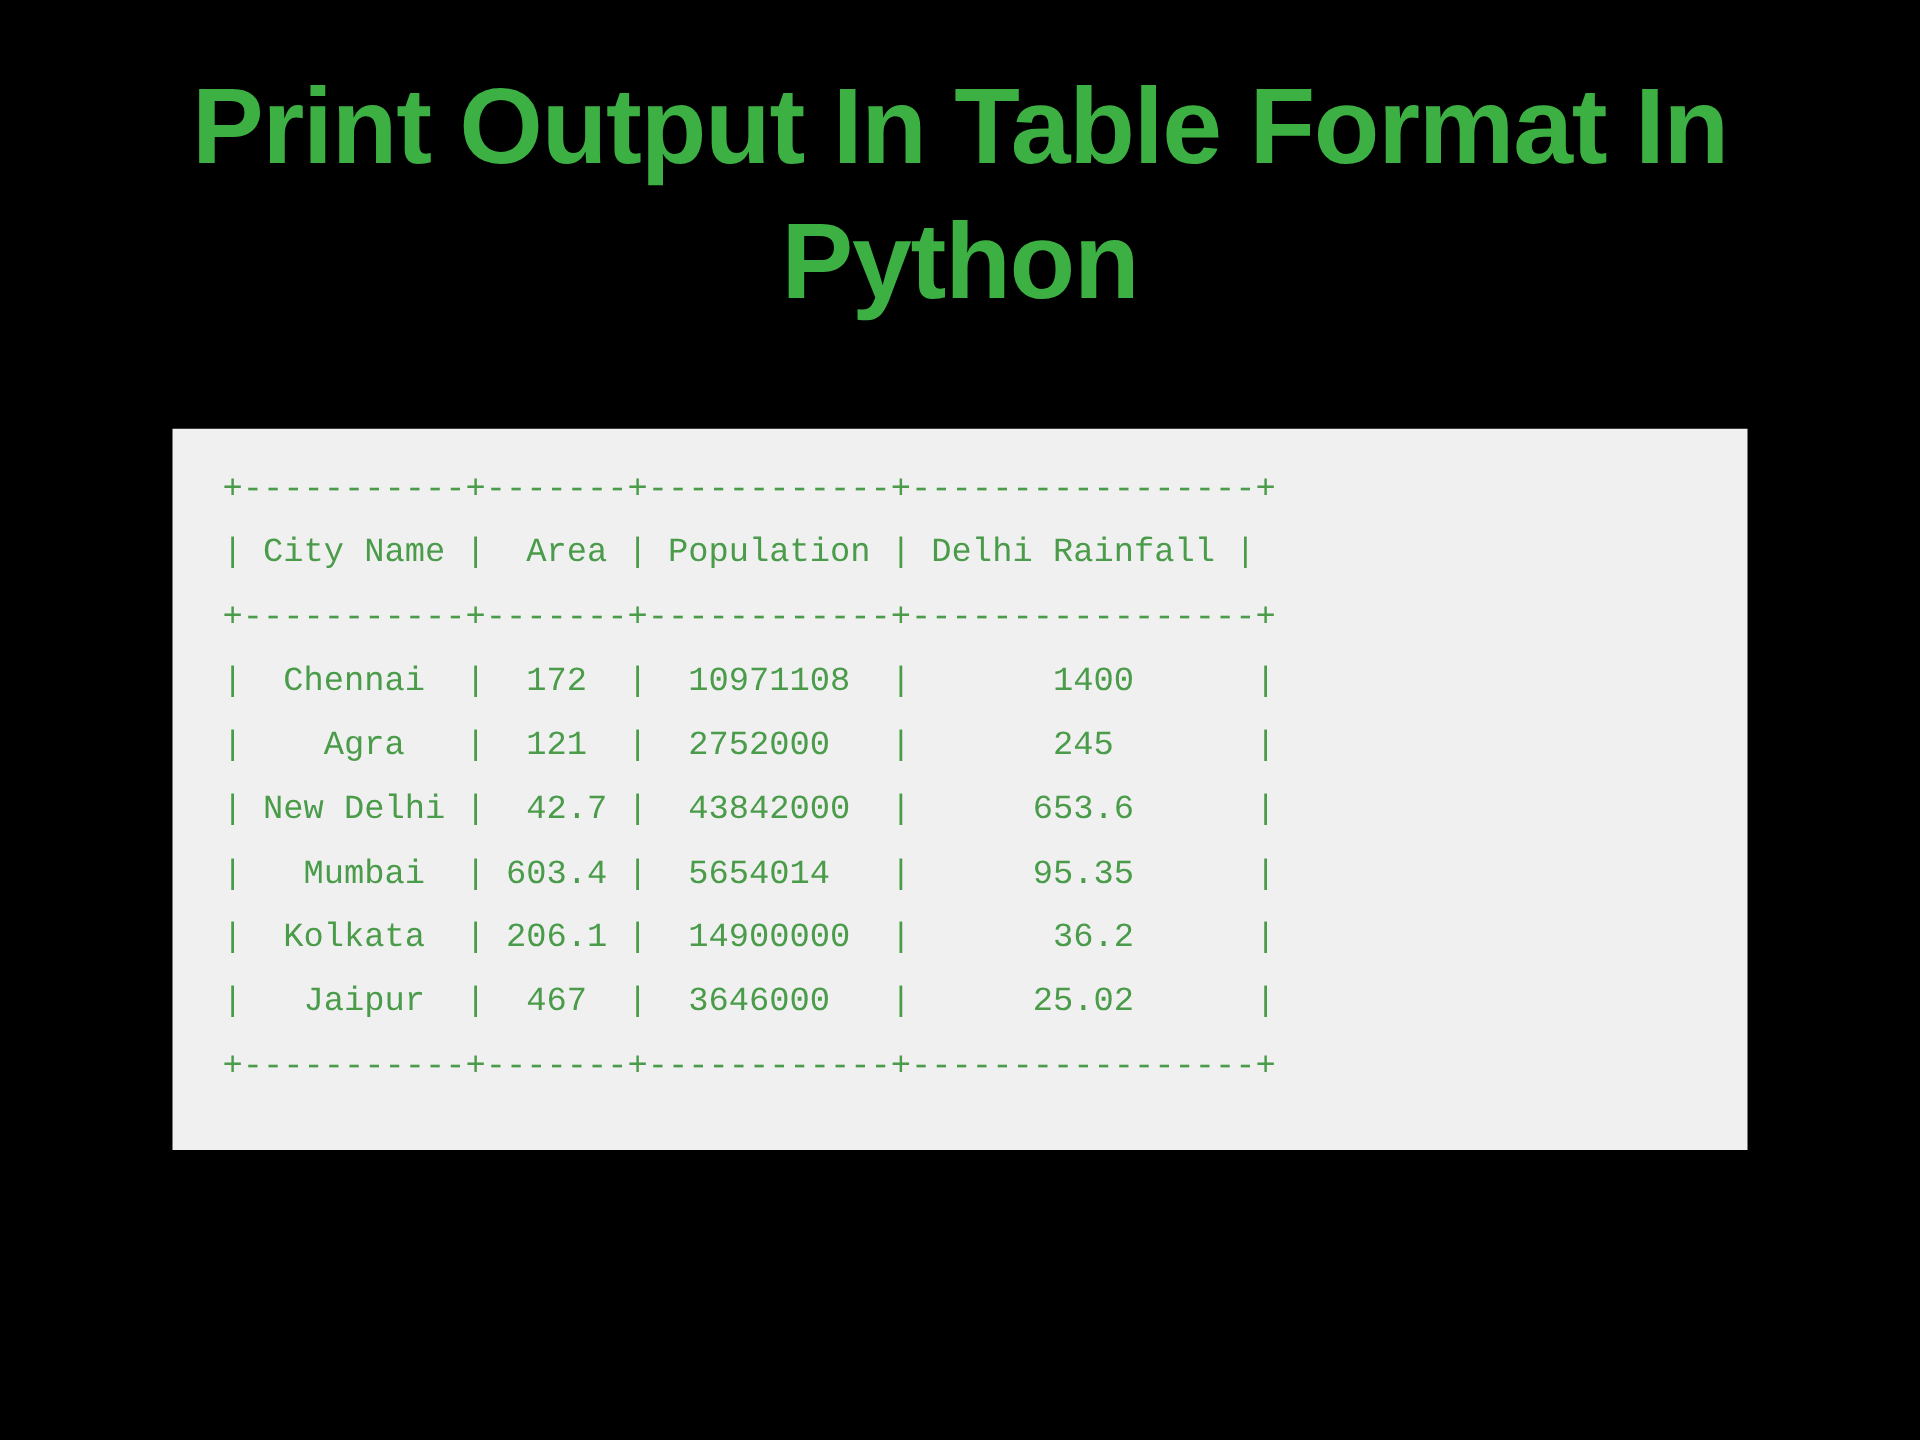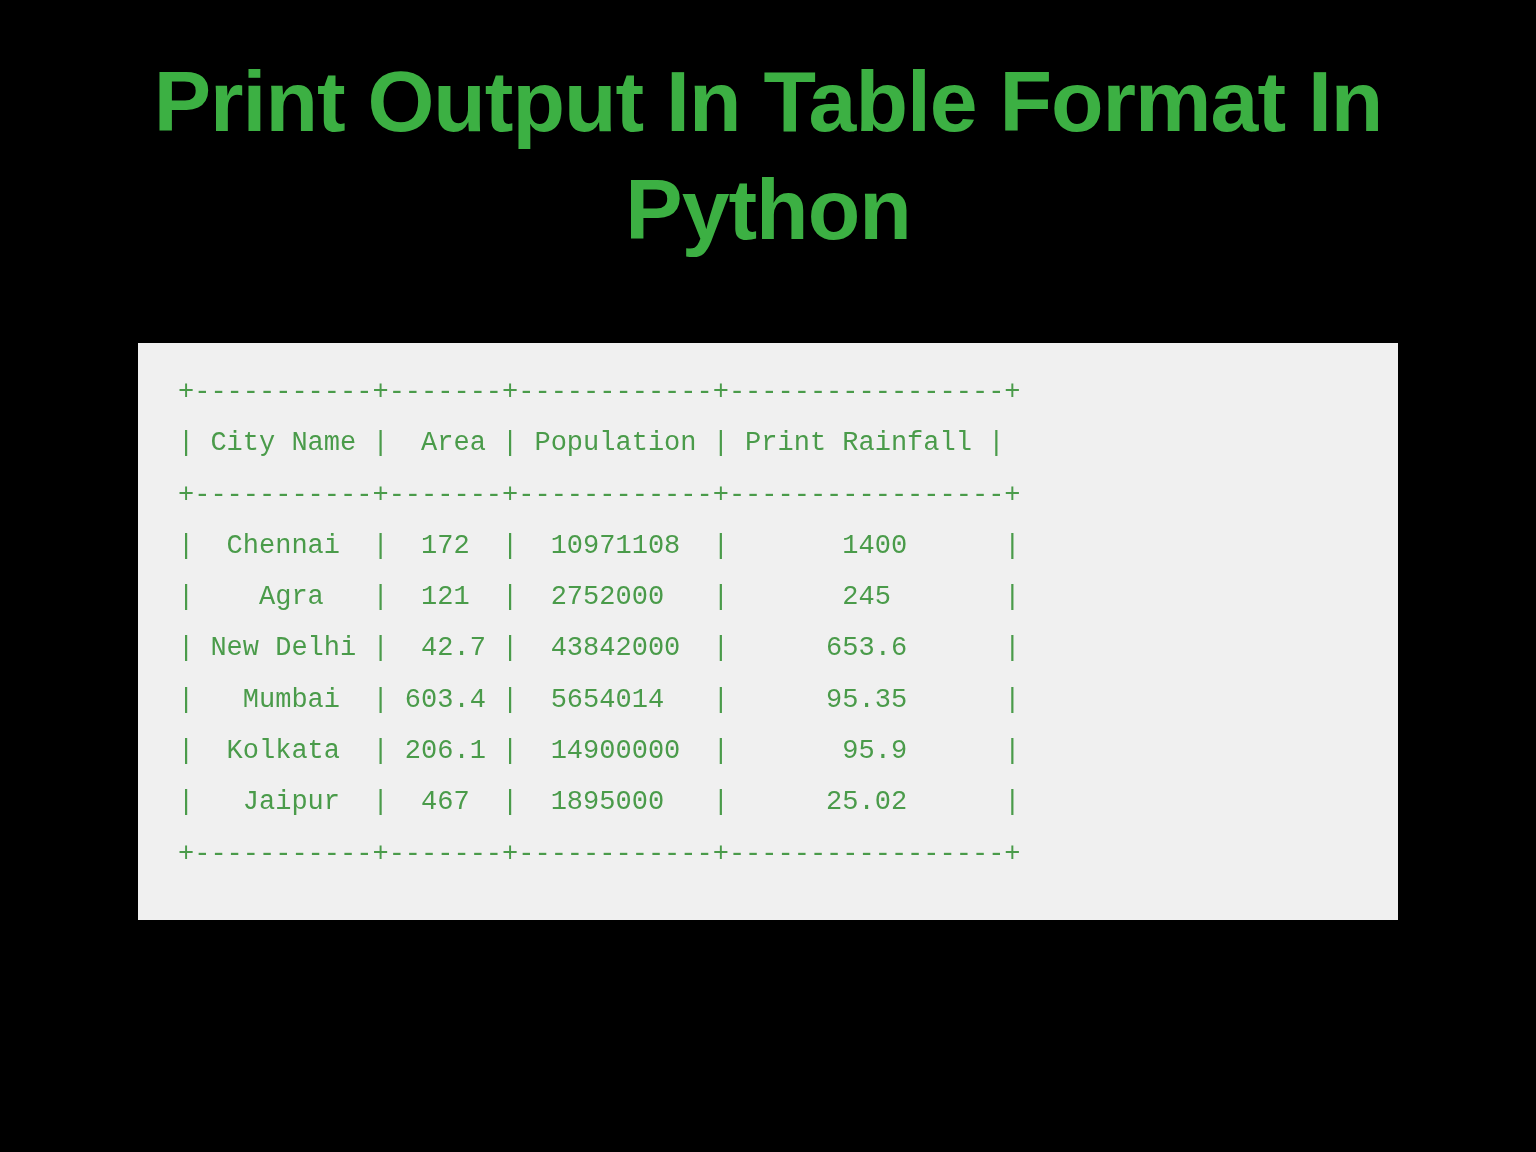--- a/index.html
+++ b/index.html
@@ -44,22 +44,22 @@
       font-weight: 500;
     }
   </style>
 </head>
 <body>
 
 <div class="title">Print Output In Table Format In Python</div>
 
 <div class="table-container">
 <div class="ascii-table"><span>+-----------+-------+------------+-----------------+</span>
-<span>| City Name |  Area | Population | Print Rainfall |</span>
+<span>| City Name |  Area | Population | Delhi Rainfall |</span>
 <span>+-----------+-------+------------+-----------------+</span>
 <span>|  Chennai  |  172  |  10971108  |       1400      |</span>
 <span>|    Agra   |  121  |  2752000   |       245       |</span>
 <span>| New Delhi |  42.7 |  43842000  |      653.6      |</span>
 <span>|   Mumbai  | 603.4 |  5654014   |      95.35      |</span>
-<span>|  Kolkata  | 206.1 |  14900000  |       95.9      |</span>
-<span>|   Jaipur  |  467  |  1895000   |      25.02      |</span>
+<span>|  Kolkata  | 206.1 |  14900000  |       36.2      |</span>
+<span>|   Jaipur  |  467  |  3646000   |      25.02      |</span>
 <span>+-----------+-------+------------+-----------------+</span></div>
 </div>
 
 </body></html>

